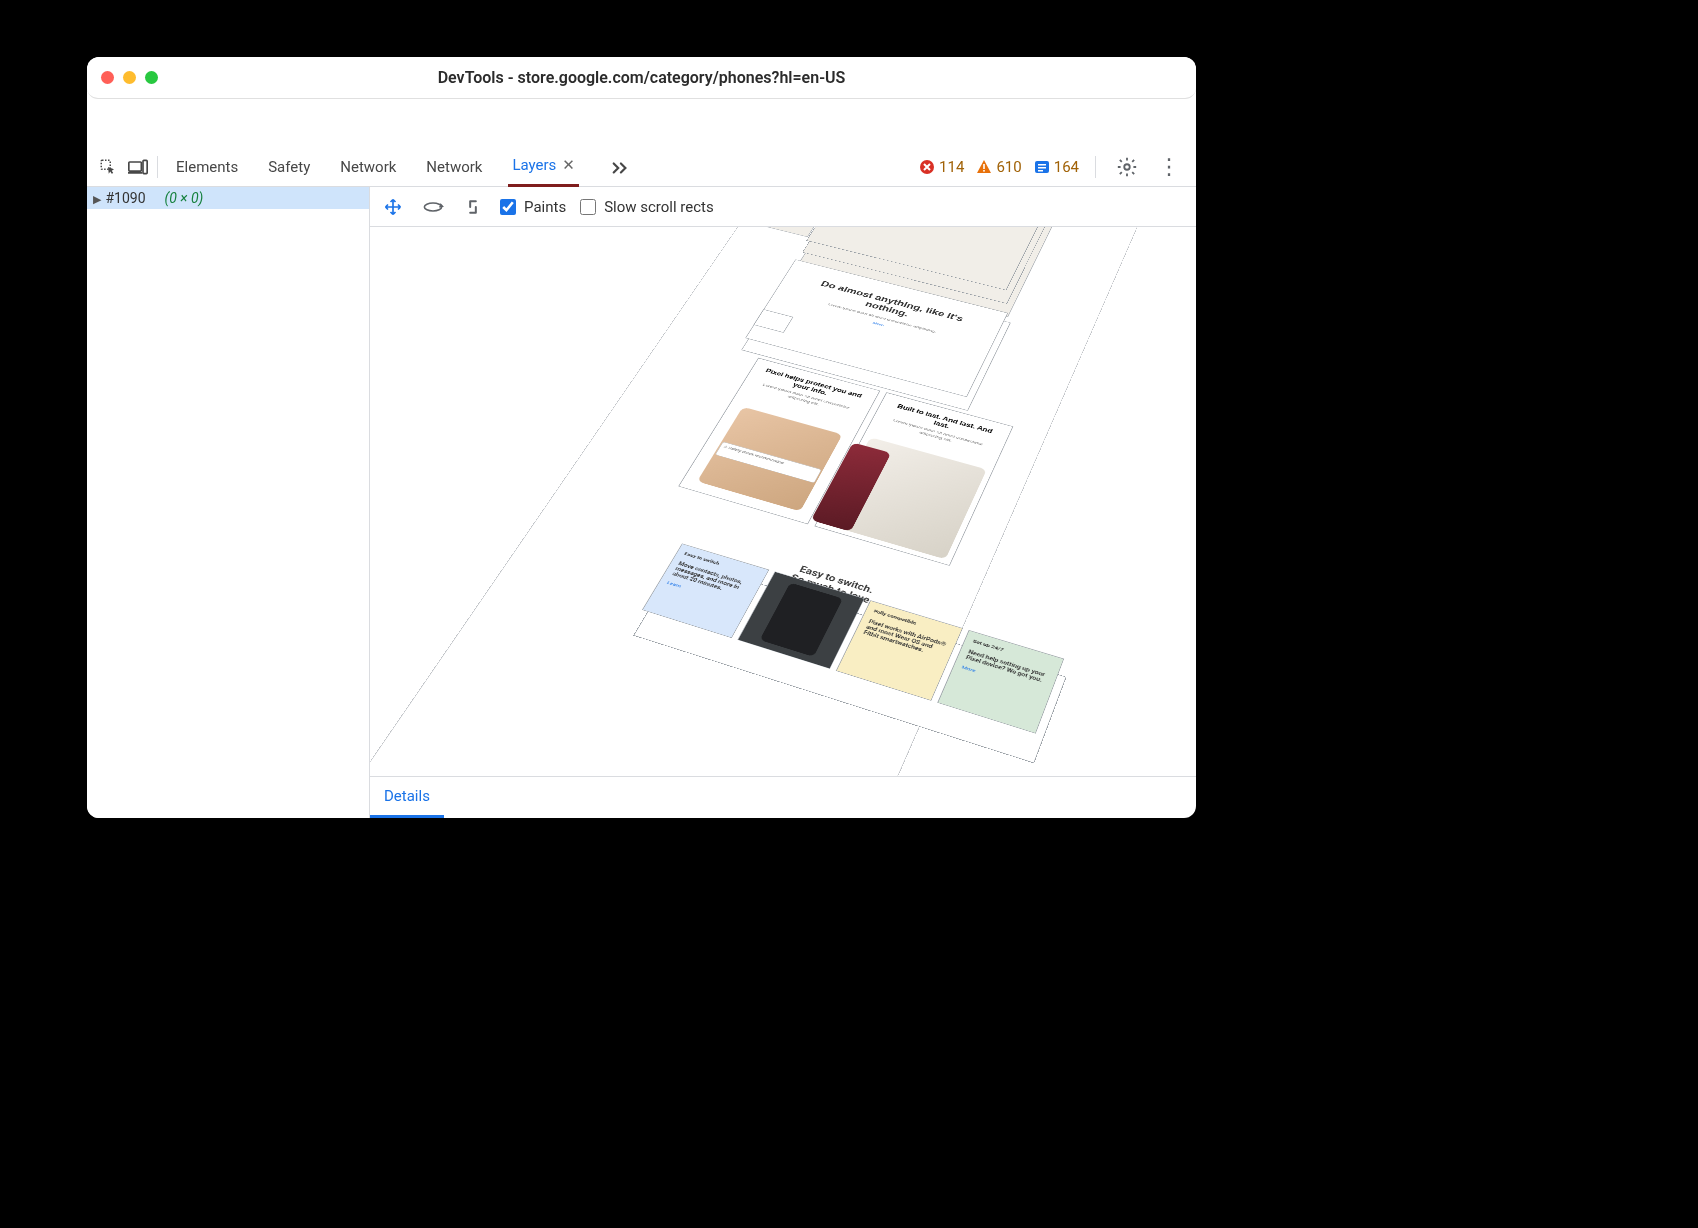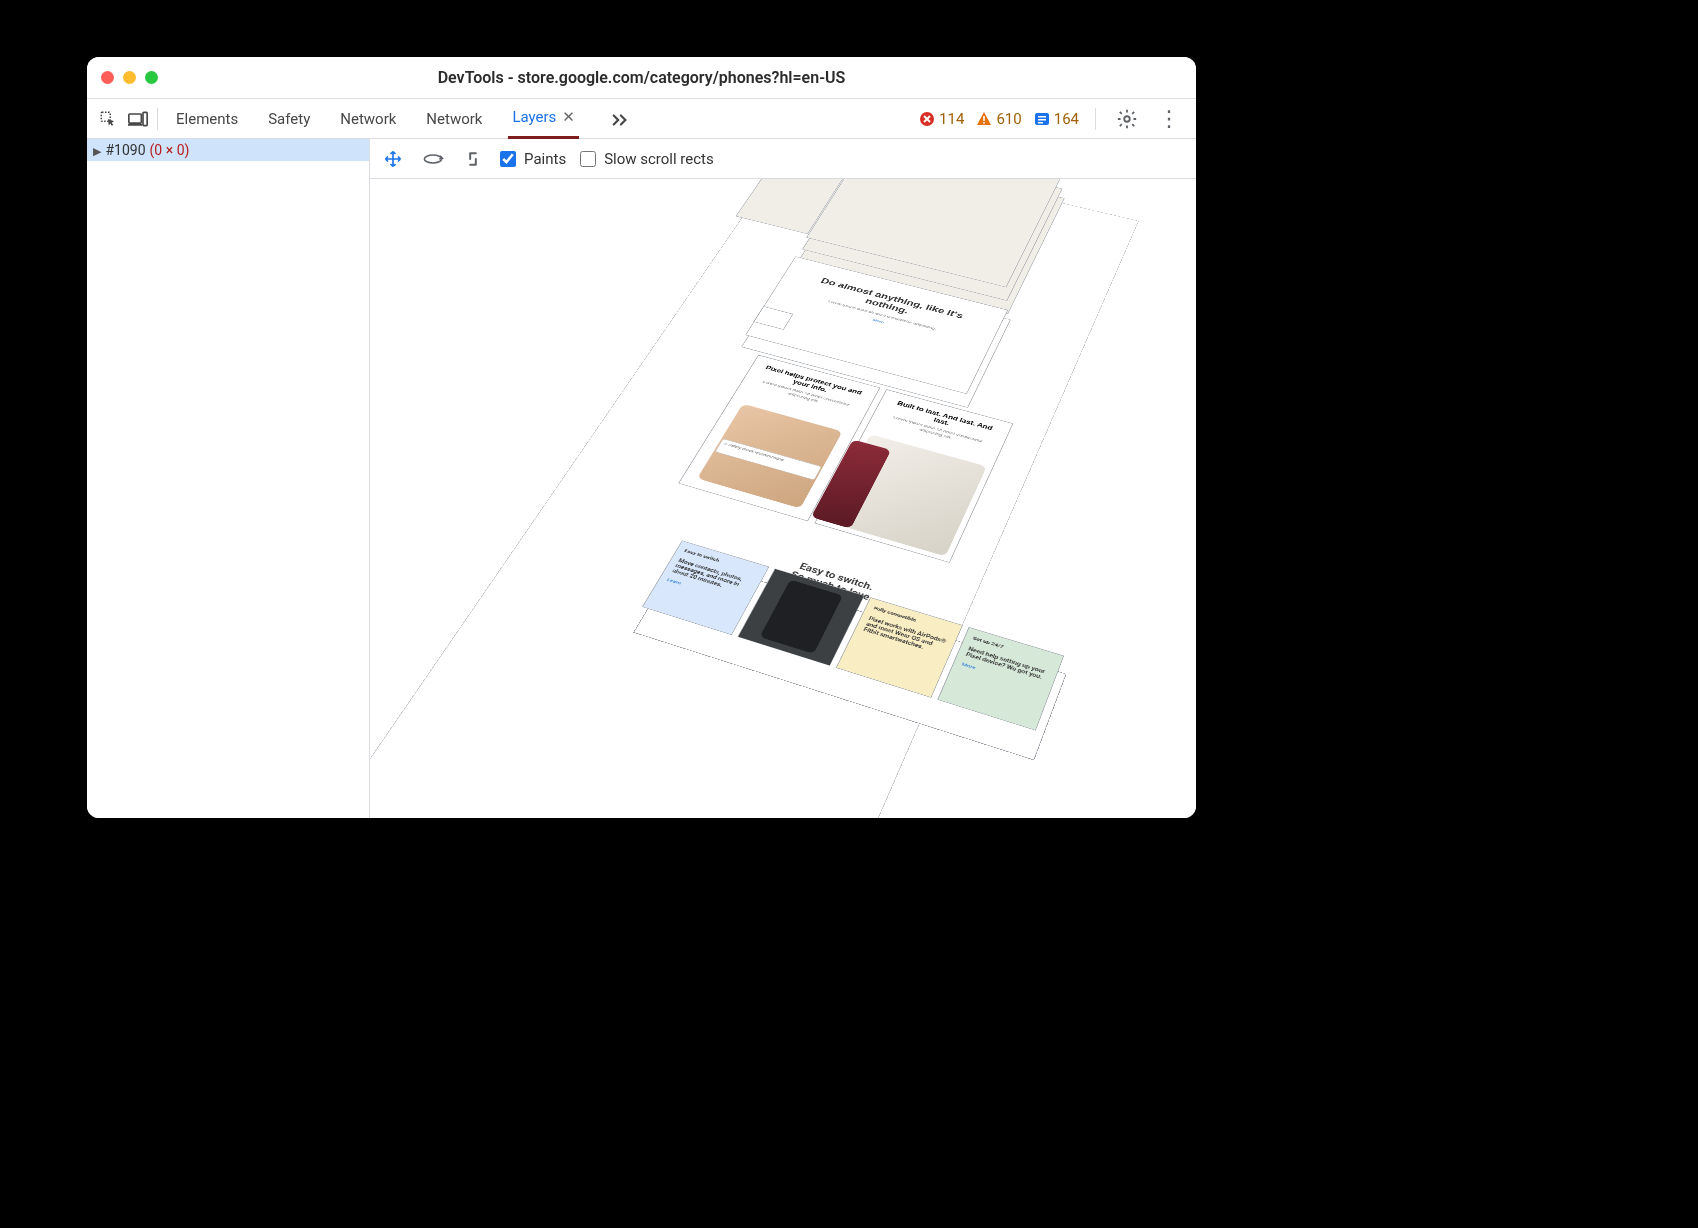--- a/index.html
+++ b/index.html
@@ -19,55 +19,57 @@
     overflow: hidden;
     display: flex; flex-direction: column;
   }
   .titlebar {
     height: 42px;
     display: flex; align-items: center;
     padding: 4px 14px;
     background: #fff;
     border-bottom: 1px solid #e0e0e0;
     position: relative;
+    border-radius: 11px;
   }
   .traffic { display: flex; gap: 9px; }
   .dot { width: 13px; height: 13px; border-radius: 50%; }
   .dot.red { background: #ff5f57; }
   .dot.yellow { background: #febc2e; }
   .dot.green { background: #28c840; }
   .title {
     position: absolute; left: 0; right: 0; text-align: center;
     font-size: 16px; font-weight: 600; color: #2b2b2b;
     pointer-events: none;
   }
   .toolbar {
     height: 40px; display: flex; align-items: center;
     border-bottom: 1px solid #dadce0;
     padding: 0 6px;
     background: #fff;
+    margin-top: 48px;
   }
   .tb-left { display: flex; align-items: center; gap: 0; }
   .tb-iconbtn { width: 30px; height: 30px; display: flex; align-items: center; justify-content: center; color: #474747; border-radius:4px;}
   .tabs { display:flex; align-items:center; margin-left: 10px; gap: 22px; font-size: 15px; color:#474747;}
   .tab { height: 40px; display:flex; align-items:center; padding: 0 4px; cursor:pointer;}
   .tab.active { color:#1a73e8; border-bottom: 3px solid #7f1d1d; }
   .tab-close { margin-left:6px; color:#666; font-weight:300; }
   .chevmore { margin-left: 10px; color:#474747;}
   .tb-right { margin-left:auto; display:flex; align-items:center; gap:12px; padding-right:6px;}
   .badge { display:flex; align-items:center; gap:4px; font-size:15px; color:#a16207;}
   .badge .ico { width:16px; height:16px; display:flex; align-items:center; justify-content:center;}
   .divider { width:1px; height:22px; background:#dadce0; margin:0 4px;}
   .gear { width:22px; height:22px; color:#5f6368;}
   .kebab { font-size:22px; color:#5f6368; line-height:1;}
   .body { flex:1; display:flex; min-height:0;}
   .sidebar { width: 283px; border-right:1px solid #dadce0; background:#fff;}
   .side-row { background:#cfe4fb; padding: 3px 6px; font-size:14px; color:#333; display:flex; align-items:center; gap:4px;}
   .side-row .tri { display:inline-block; transform: translateY(1px); font-size:11px; color:#555;}
-  .side-row .dim{ color:#b91c1c; margin-left:0;}
+  .side-row .dim{ color:#15803d; margin-left:15px;font-style:italic;}
   .main { flex:1; display:flex; flex-direction:column; min-width:0;}
   .controls { height: 40px; border-bottom:1px solid #dadce0; display:flex; align-items:center; gap:14px; padding:0 10px;}
   .controls .ctl { width:26px; height:26px; display:flex; align-items:center; justify-content:center; color:#5f6368; cursor:pointer; border-radius:4px;}
   .check { display:flex; align-items:center; gap:8px; font-size:15px; color:#333;}
   .check input { width:16px; height:16px; accent-color:#1a73e8;}
   .check.off input { accent-color:#5f6368;}
   .viewport { flex:1; background:#fff; position:relative; overflow:hidden;}
   .scene {
     position:absolute; left:50%; top:50%;
     transform: translate(-50%,-50%) perspective(1800px) rotateX(44deg) rotateZ(22deg) scale(0.68);
@@ -284,16 +286,19 @@
               <div class="minicard mc-green">
                 <div style="font-size:8px;font-weight:700;">Set up 24/7</div>
                 <div style="margin-top:10px;font-size:9px;font-weight:600;">Need help setting up your Pixel device? We got you.</div>
                 <div style="margin-top:8px;font-size:8px;color:#1a73e8;">More</div>
               </div>
             </div>
           </div>
         </div>
       </div>
 
+      <div class="details">
+        <div class="dtab">Details</div>
+      </div>
     </div>
   </div>
 
 </div>
 
 </body></html>

